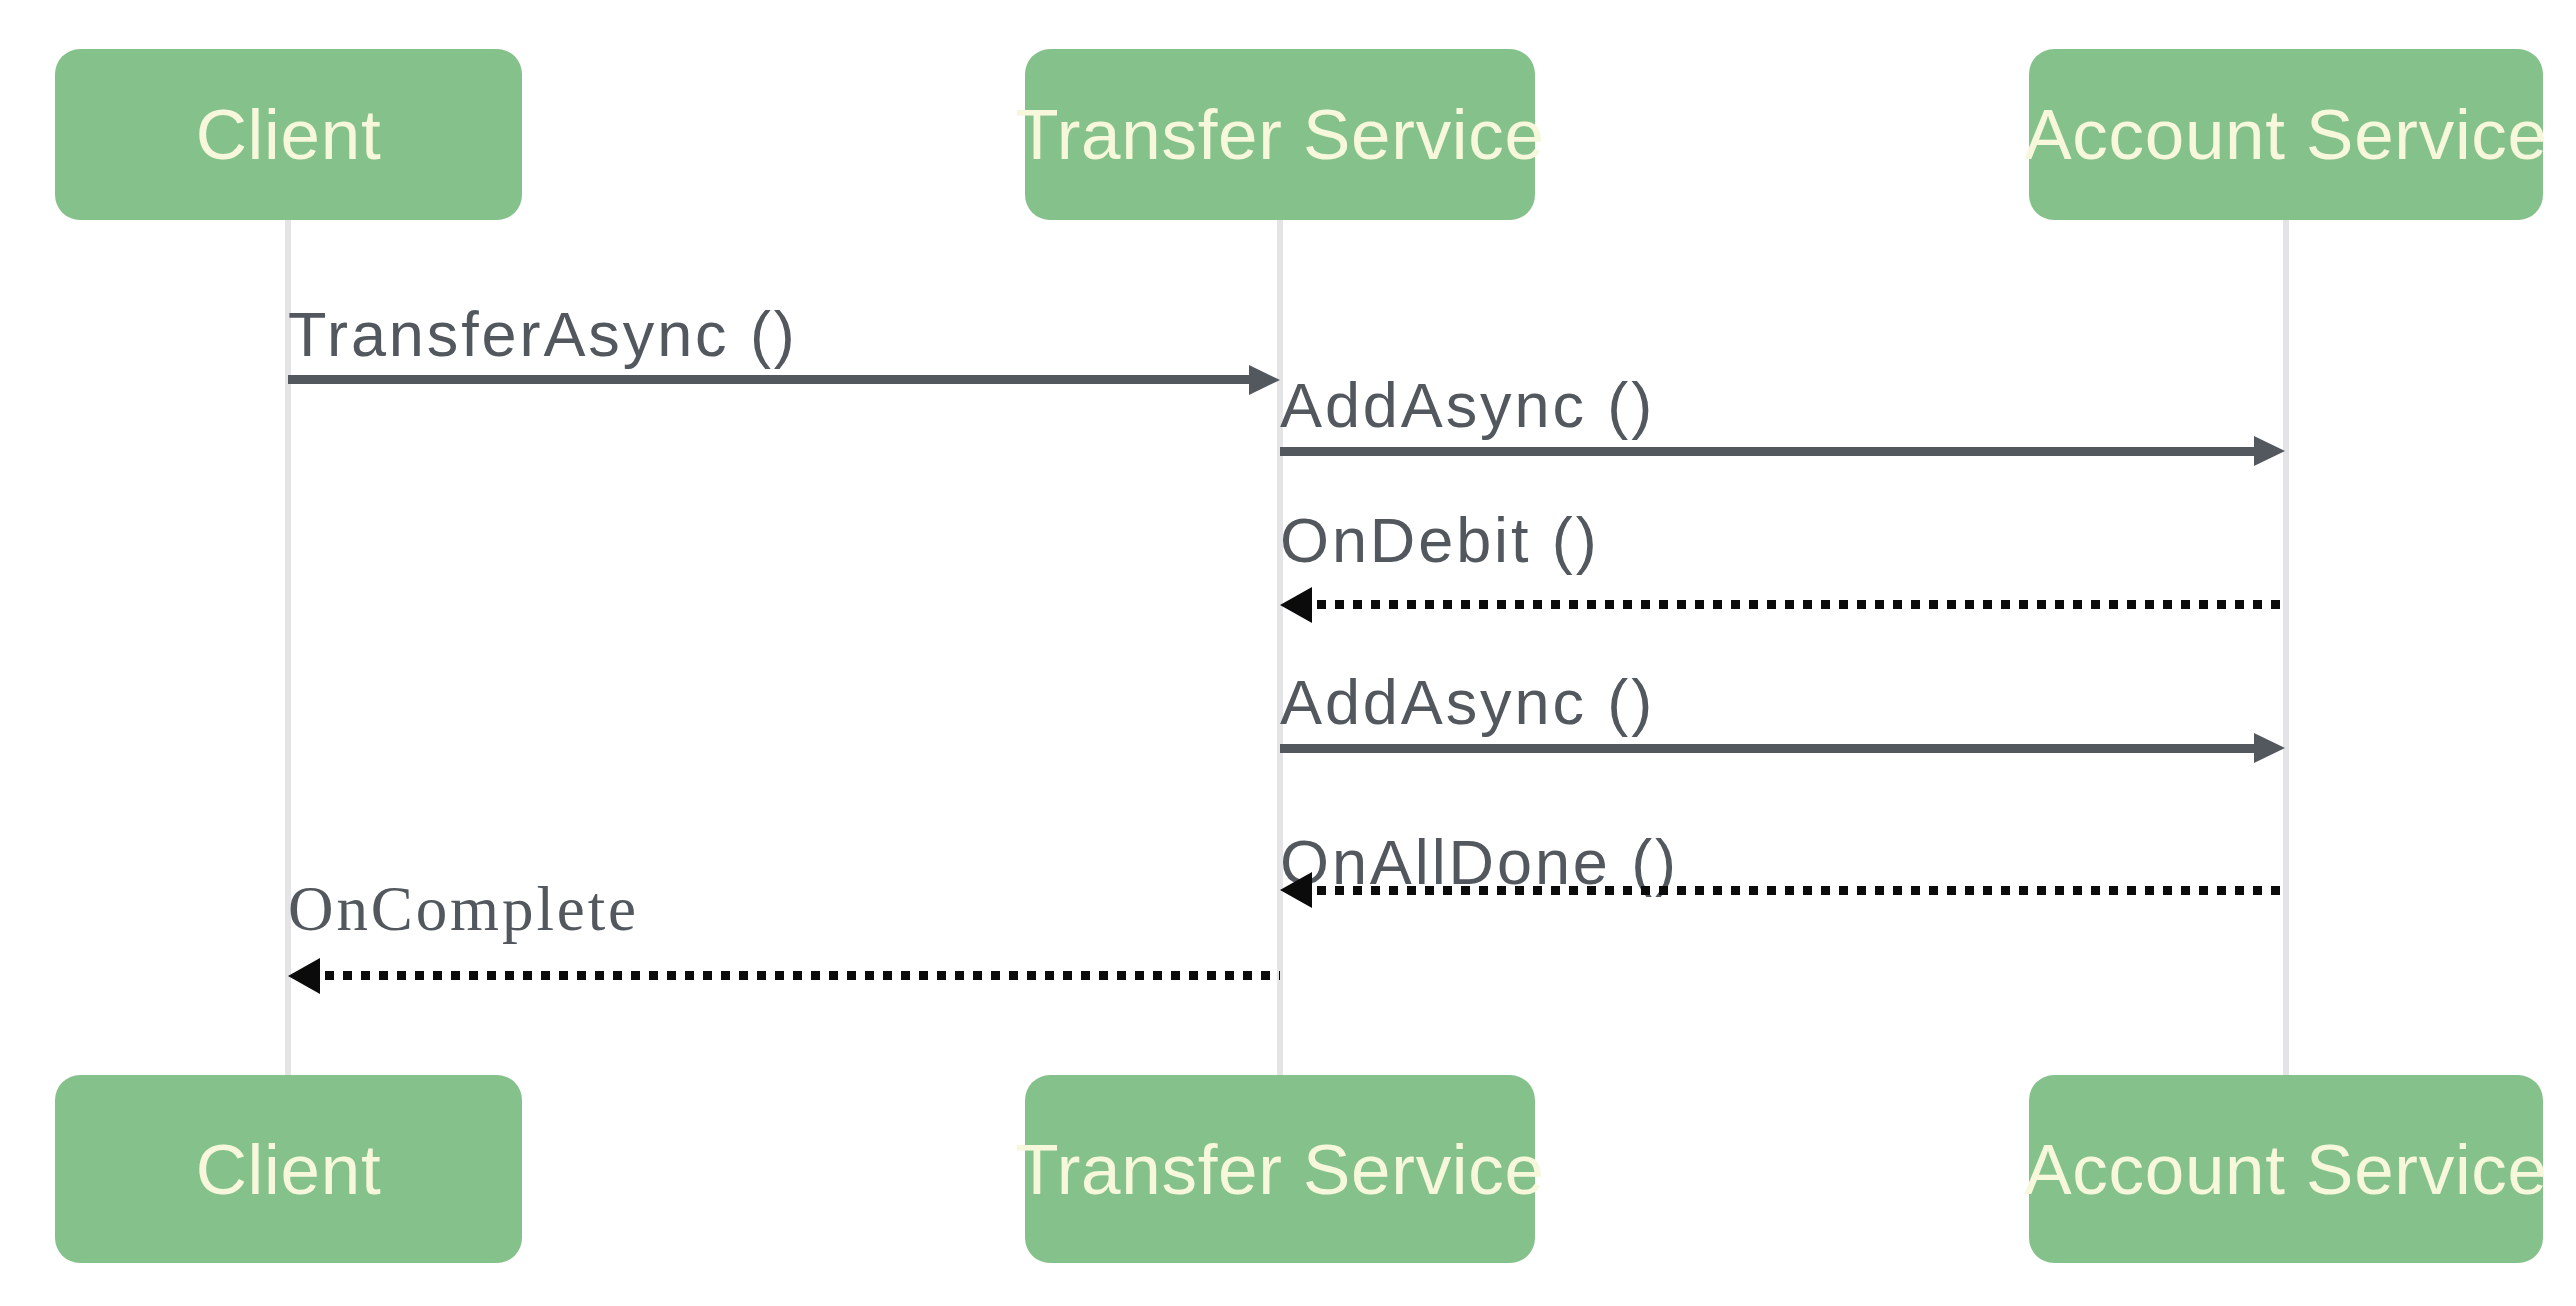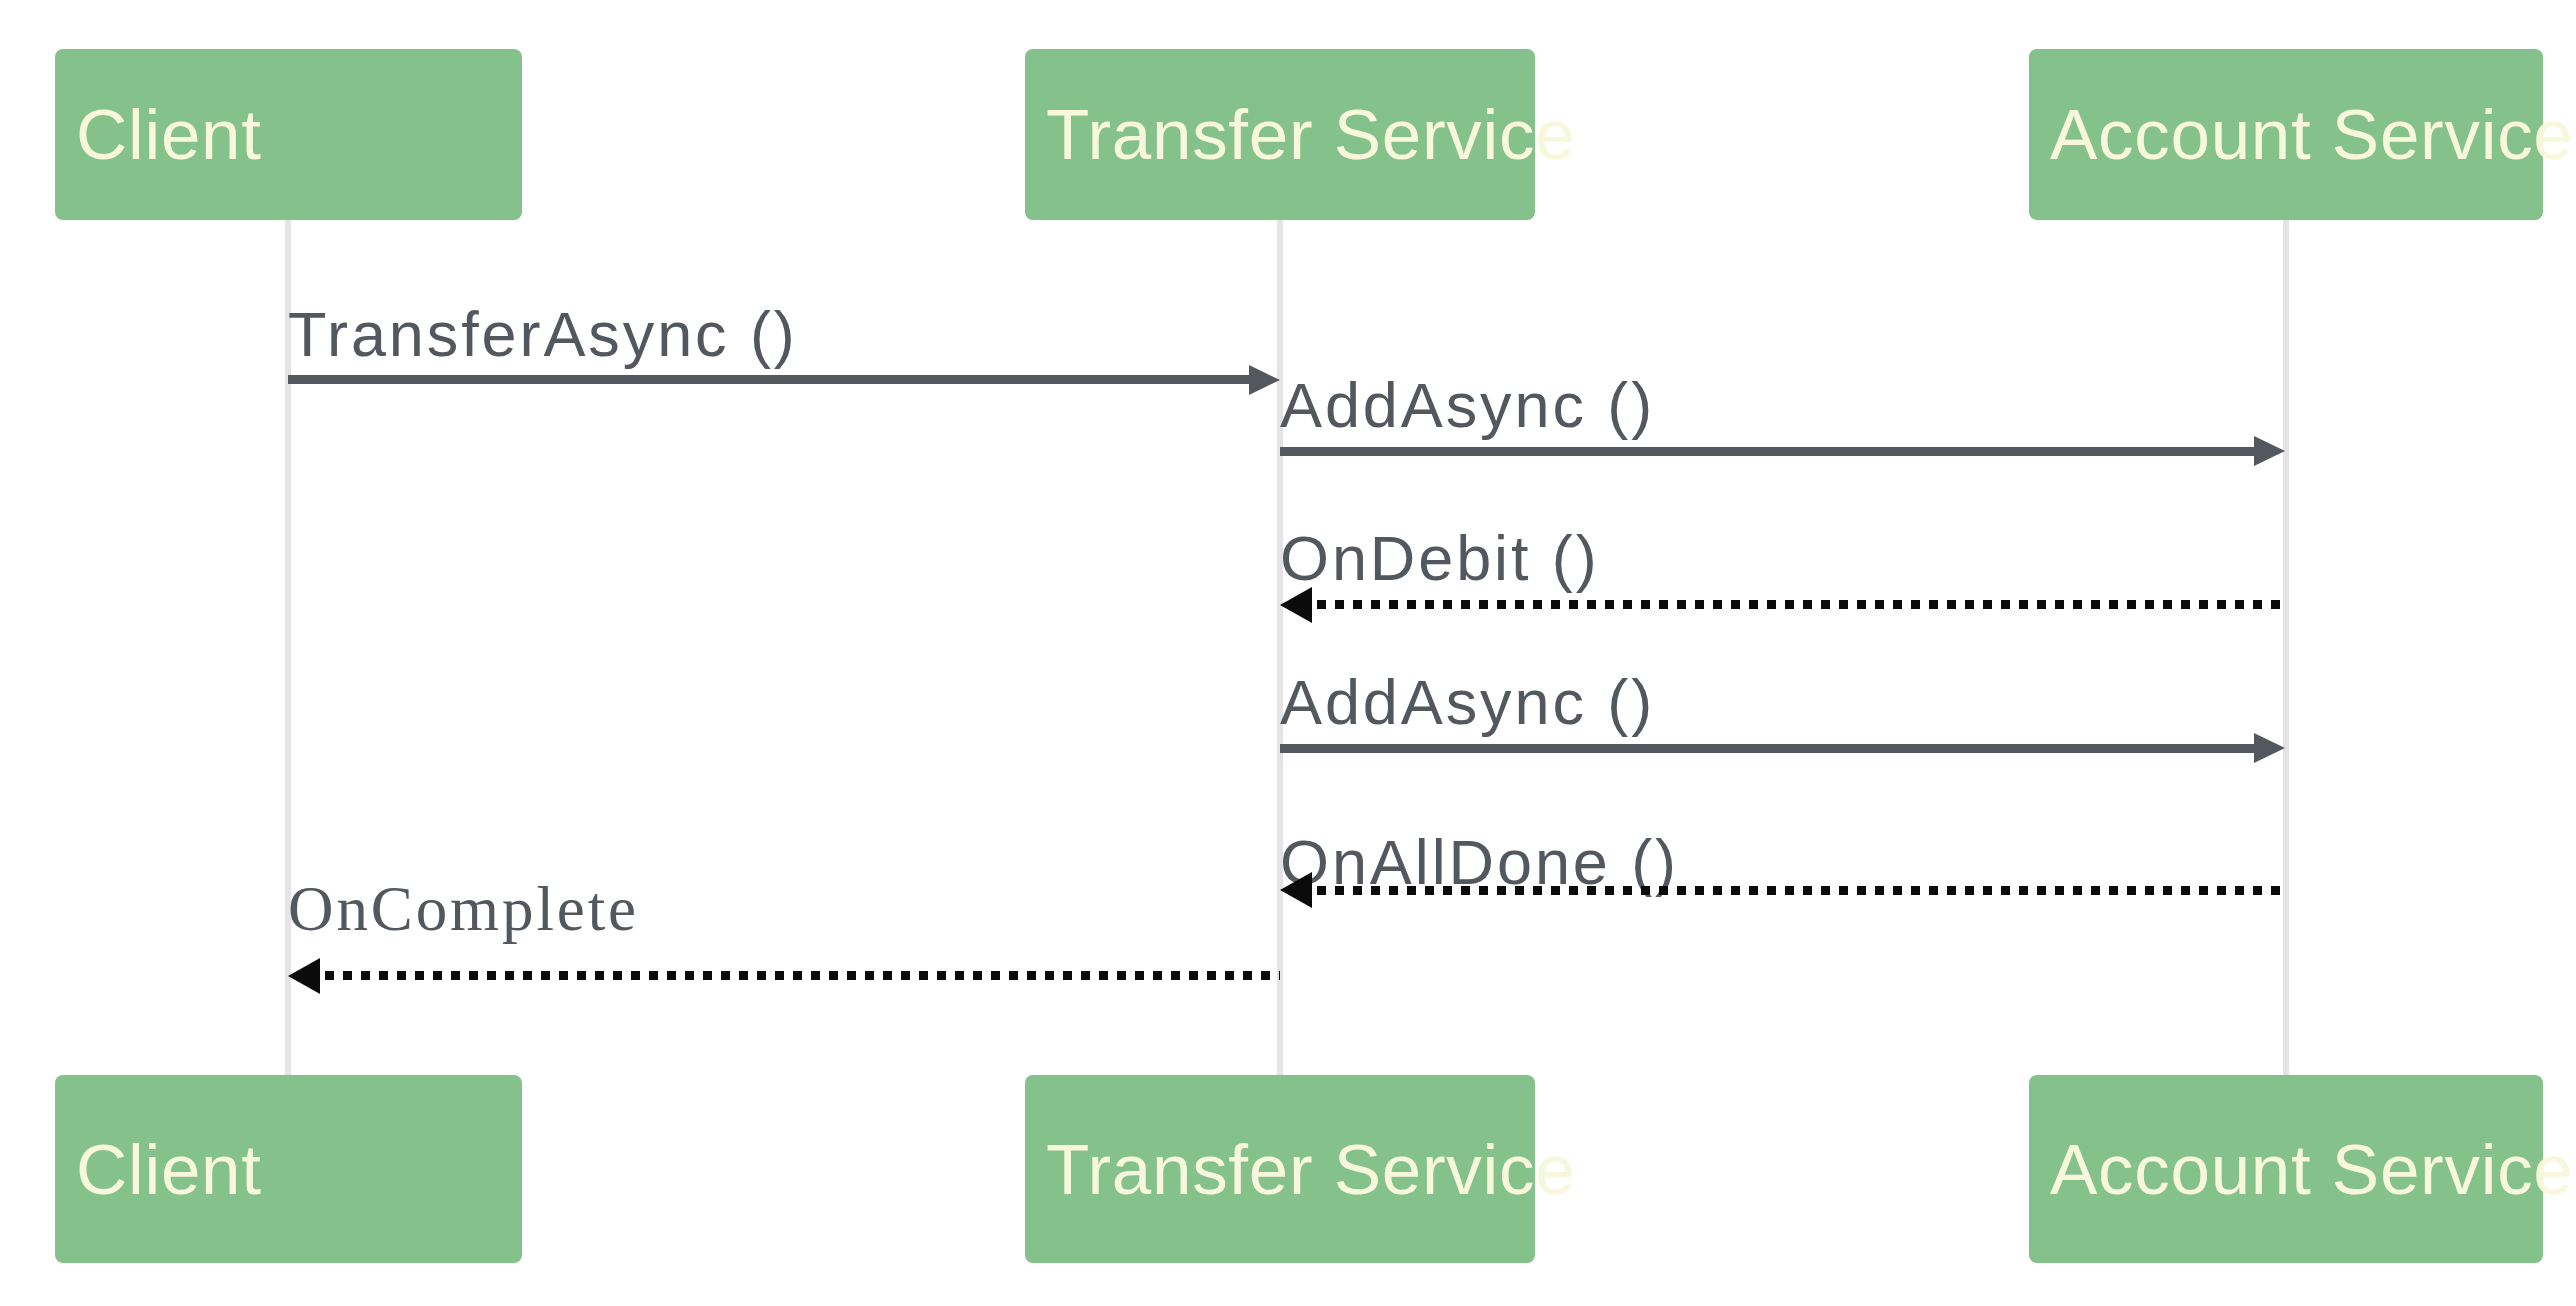--- a/index.html
+++ b/index.html
@@ -23,24 +23,23 @@
   .diagram{position:absolute;inset:0;}
   .lifeline{
     position:absolute;
     width:6.4px;top:214px;height:867px;
     background:var(--lifeline);
     z-index:1;
   }
   .actor{
     position:absolute;
     background:var(--actor-fill);
-    border-radius:8px;
-    display:flex;align-items:center;
+    border-radius:25px;
+    display:flex;align-items:center;justify-content:center;
     z-index:2;
-    padding-left:21px;
   }
   .actor .actor-label{
     color:var(--actor-text);
     font-size:71px;
     letter-spacing:0.7px;
     white-space:nowrap;
     line-height:1;
   }
   .msg-label{
     position:absolute;
@@ -93,21 +92,21 @@
     <div class="head right" style="left:1249px;top:365px;"></div>
   </div>
 
   <div>
     <div class="msg-label" style="left:1280px;top:374px;width:1005px;">AddAsync ()</div>
     <div class="line solid" style="left:1280px;top:447px;width:977px;"></div>
     <div class="head right" style="left:2254px;top:436px;"></div>
   </div>
 
   <div>
-    <div class="msg-label" style="left:1280px;top:527px;width:1005px;">OnDebit ()</div>
+    <div class="msg-label" style="left:1280px;top:509px;width:1005px;">OnDebit ()</div>
     <div class="line dotted" style="left:1317px;top:600px;width:969px;"></div>
     <div class="head left" style="left:1280px;top:587px;"></div>
   </div>
 
   <div>
     <div class="msg-label" style="left:1280px;top:671px;width:1005px;">AddAsync ()</div>
     <div class="line solid" style="left:1280px;top:744px;width:977px;"></div>
     <div class="head right" style="left:2254px;top:733px;"></div>
   </div>
 

